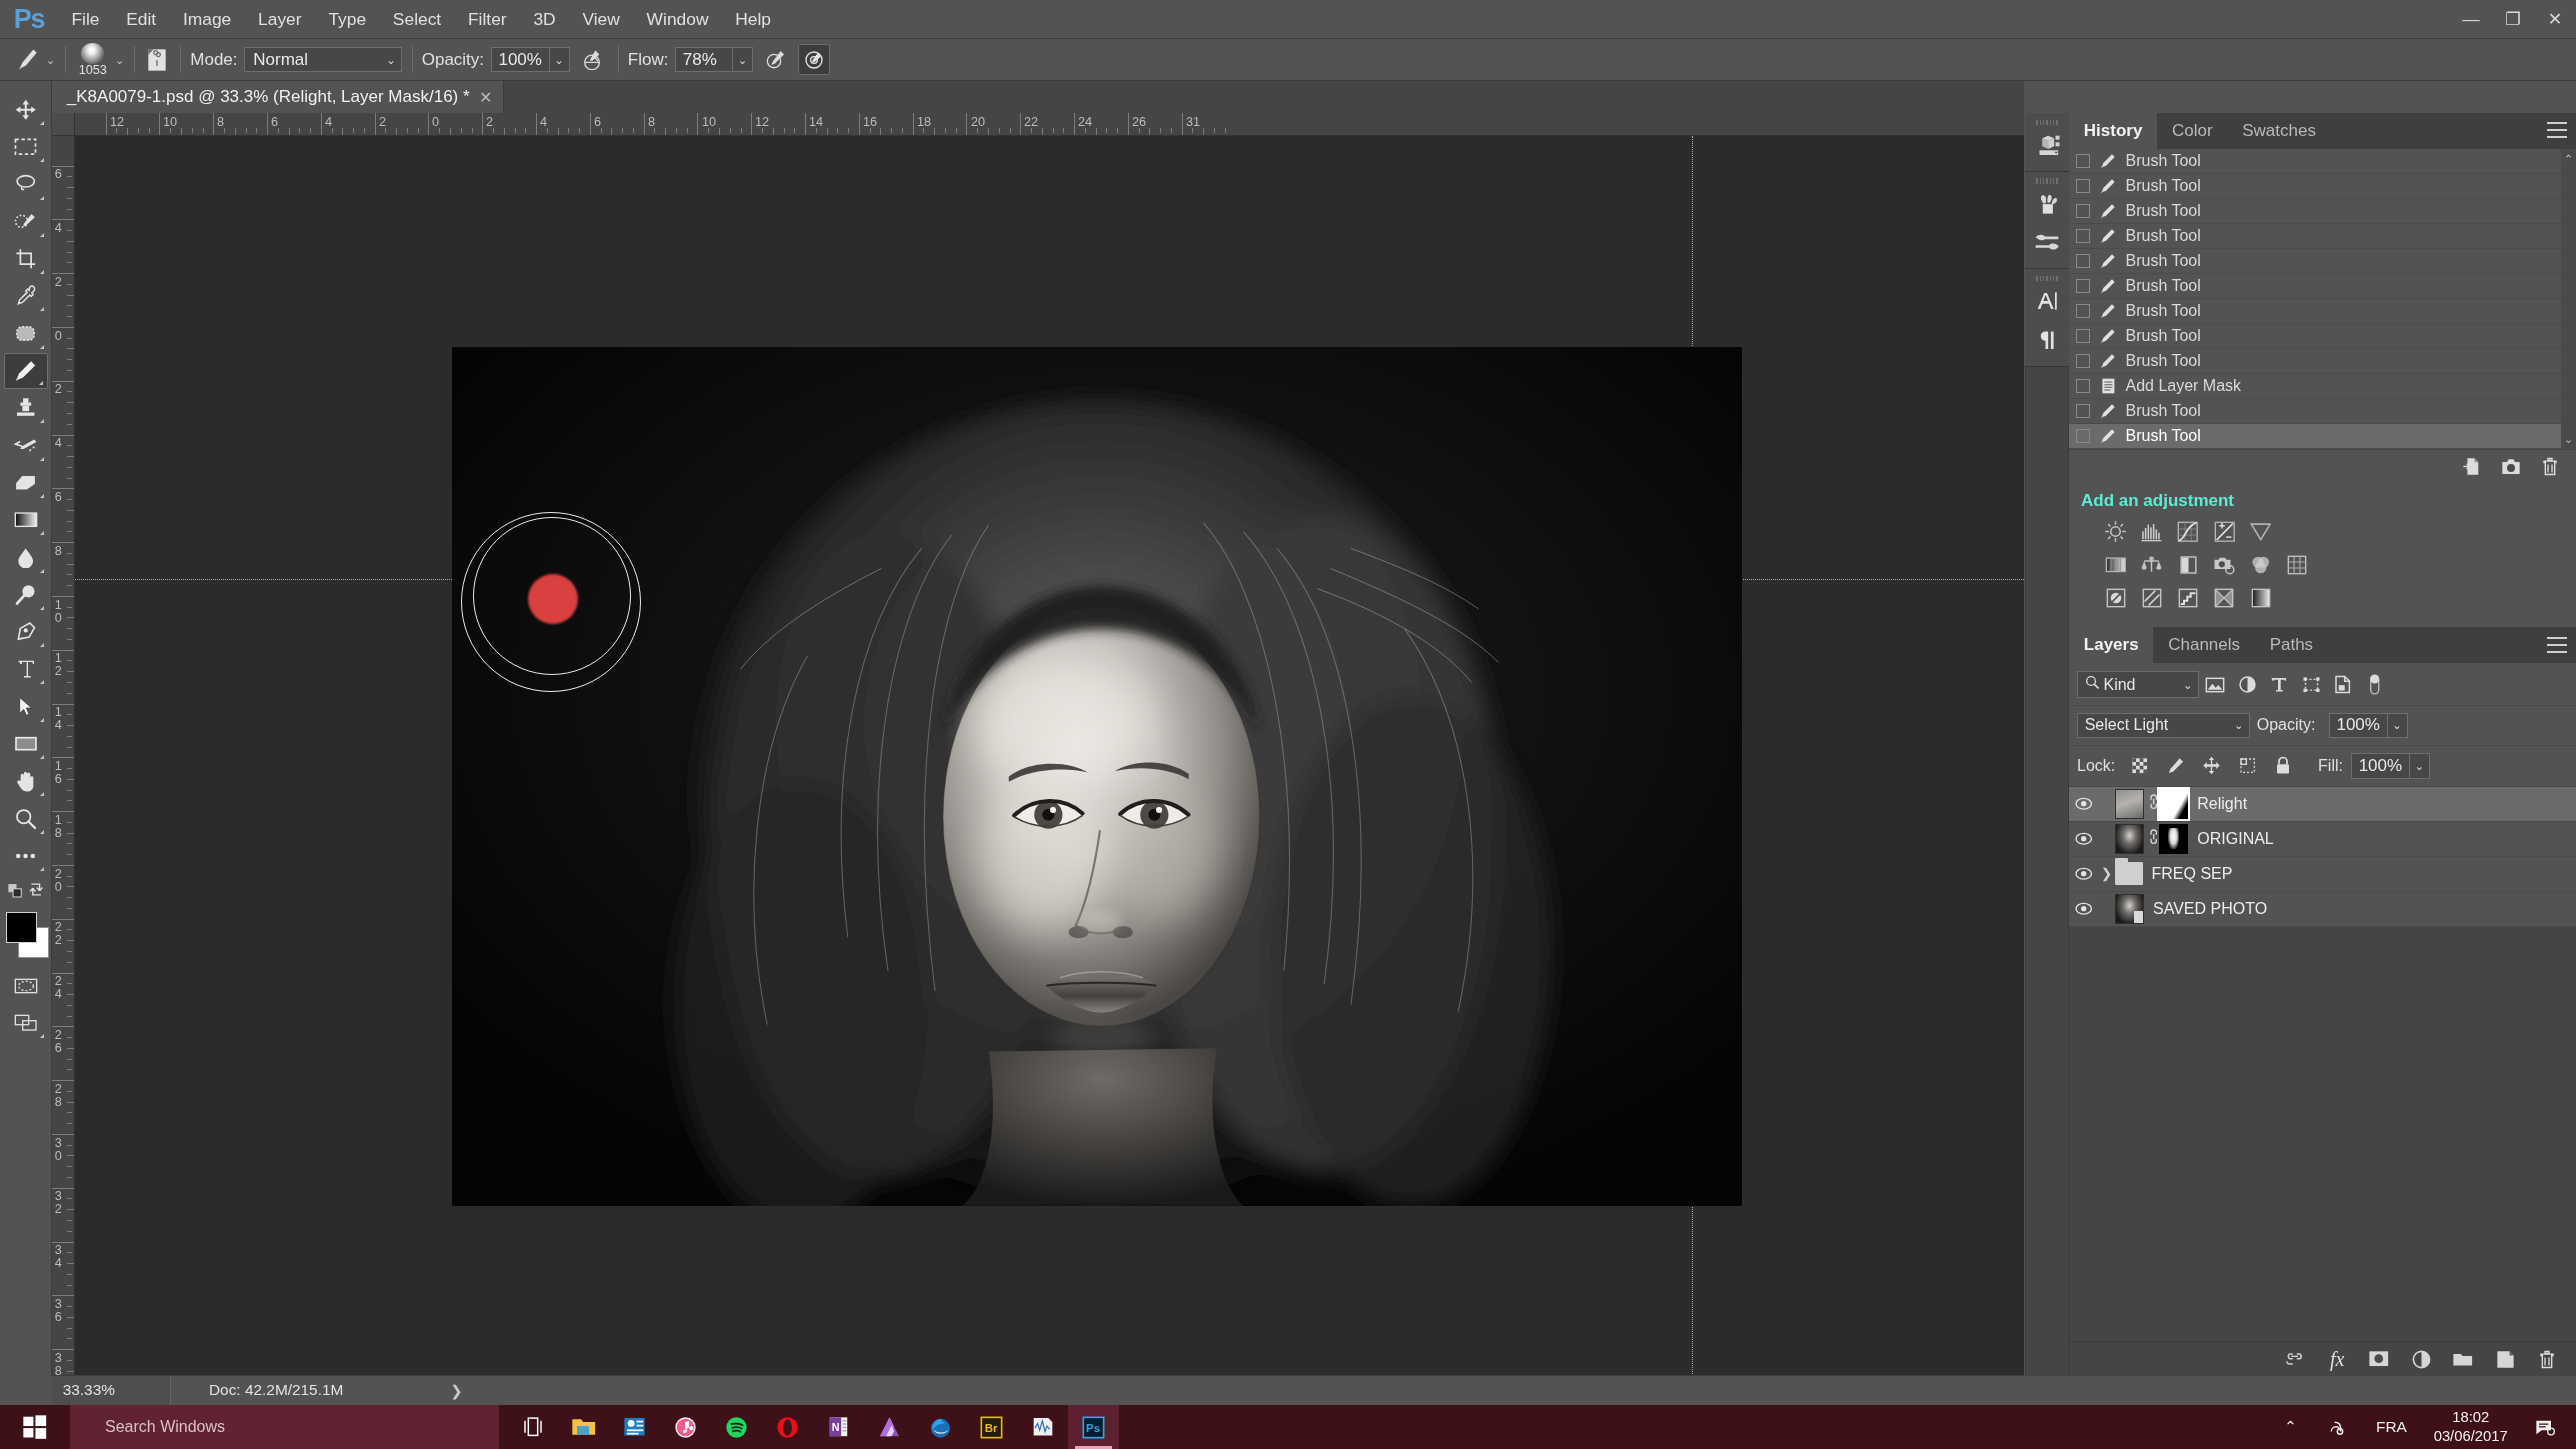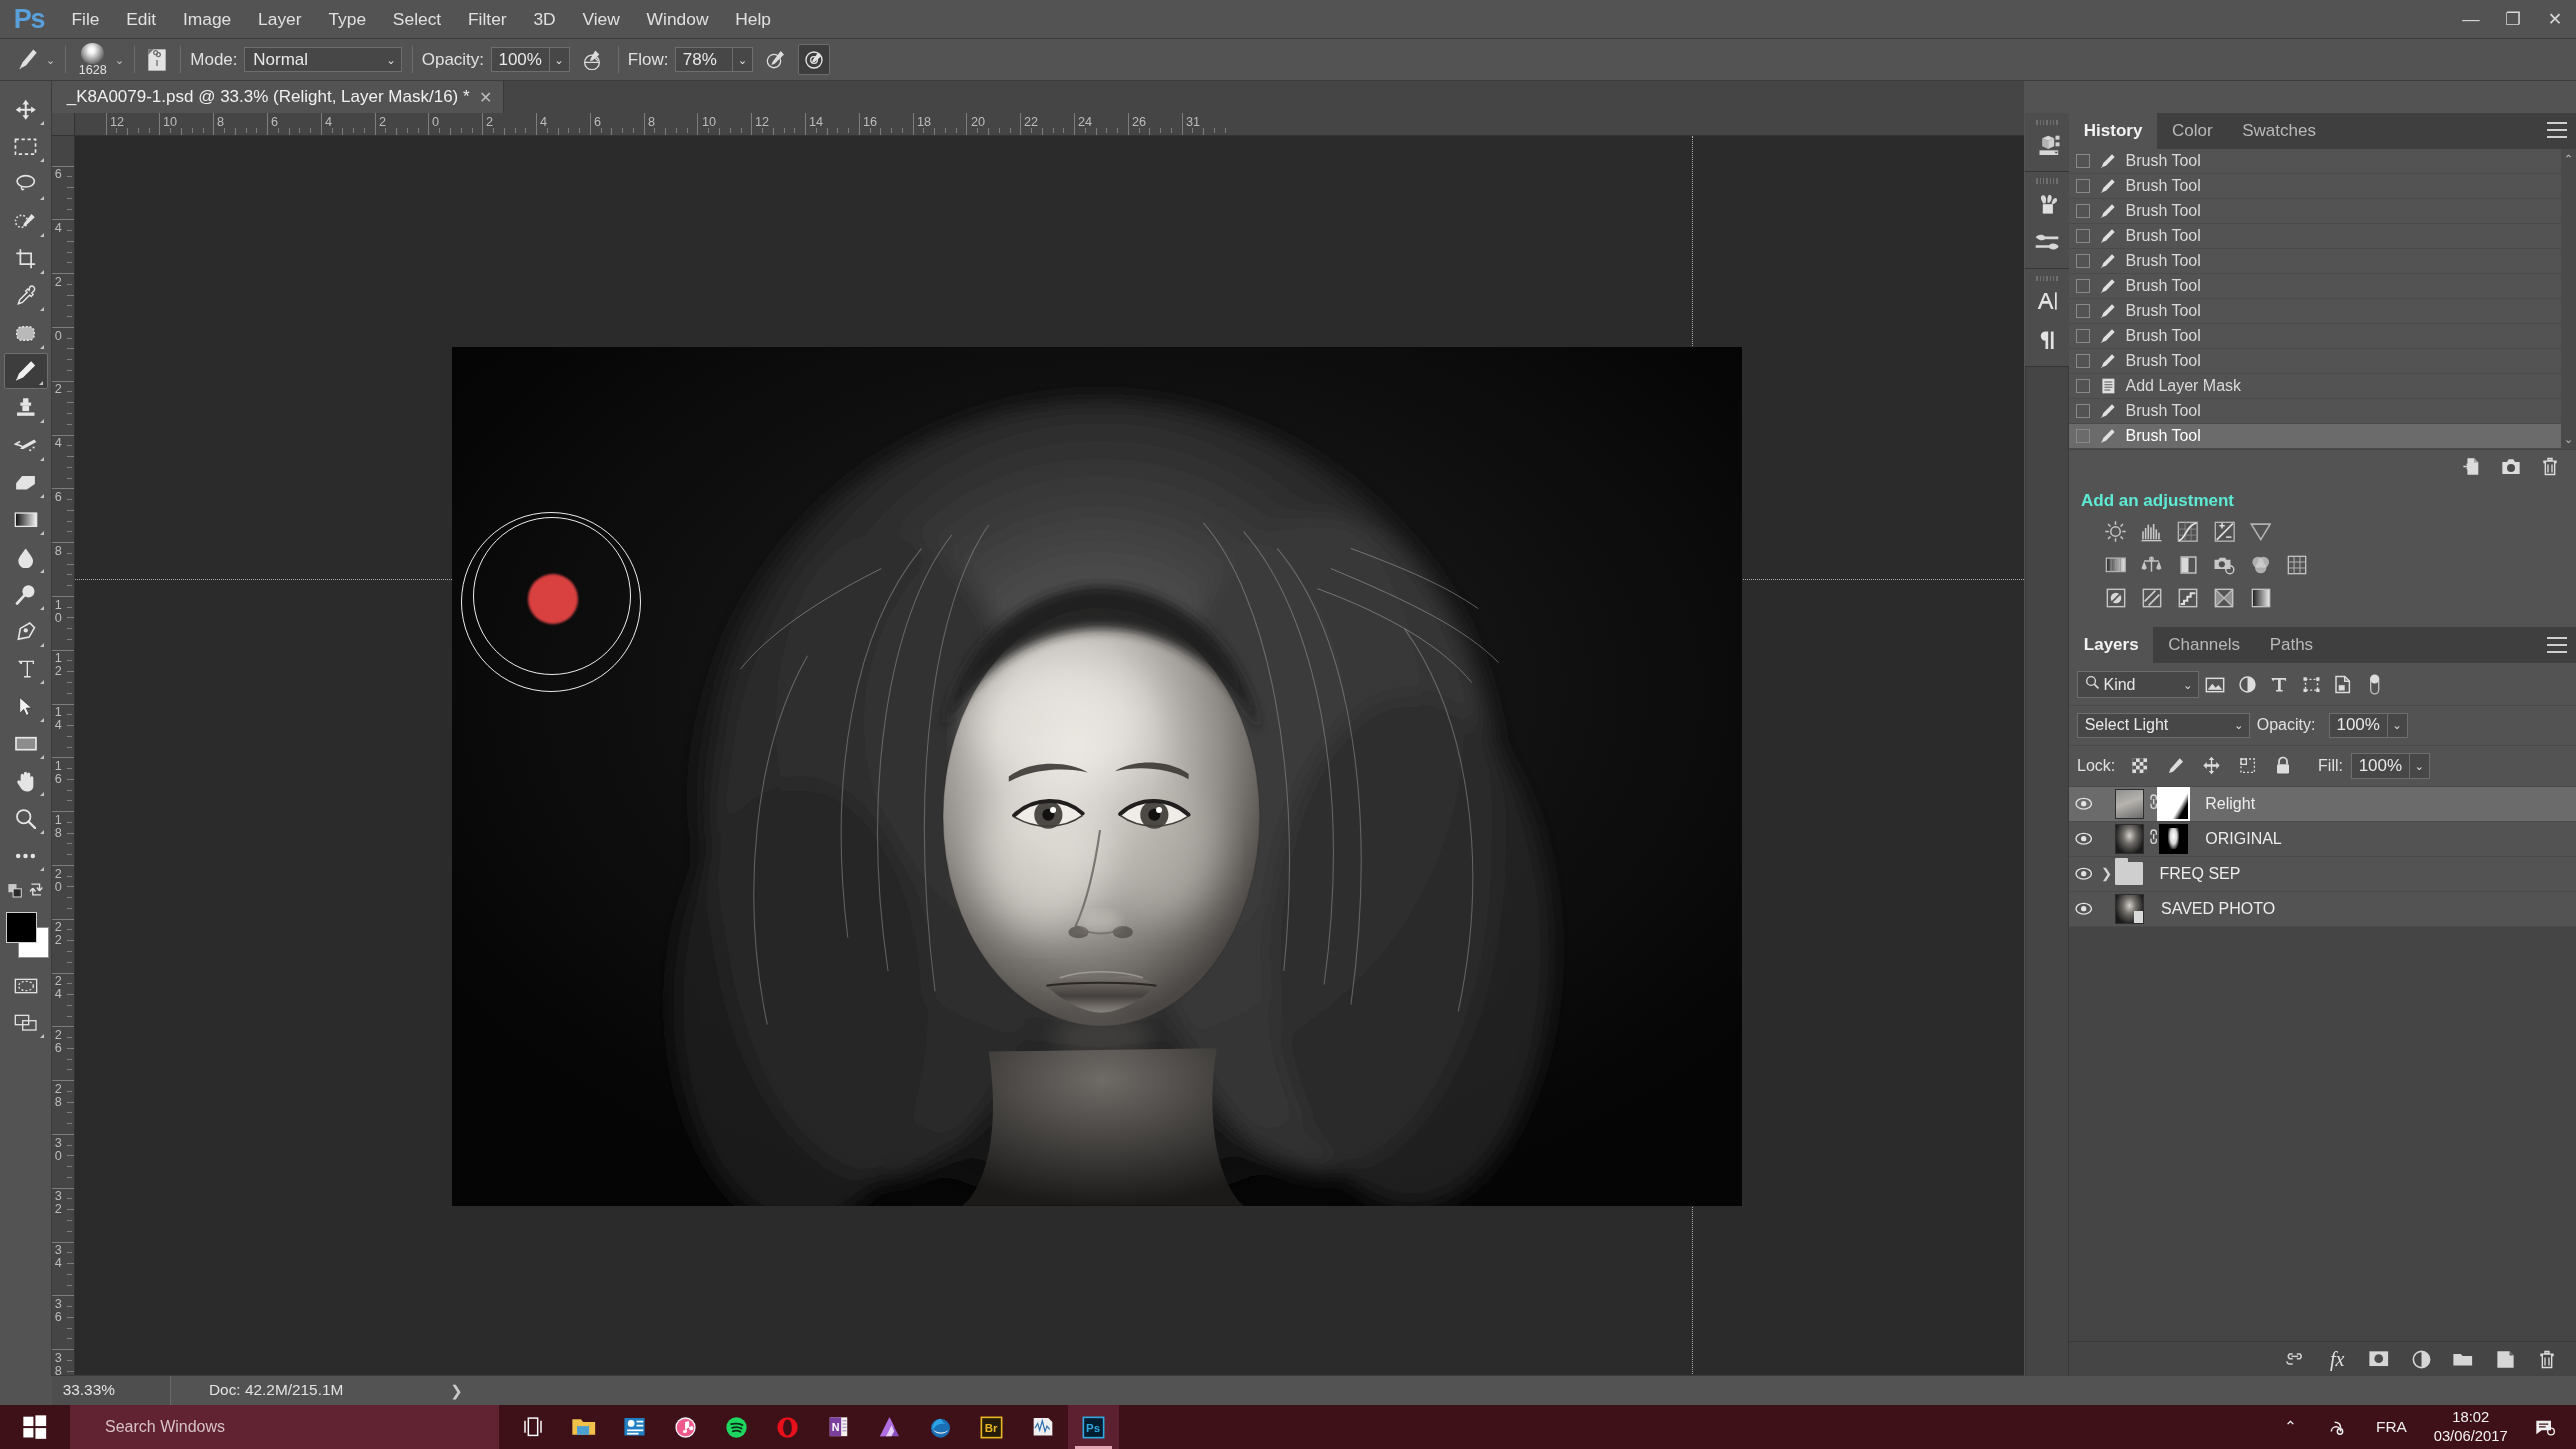--- a/index.html
+++ b/index.html
@@ -281,21 +281,21 @@
   .lr-arrow { width: 16px; font-size: 13.4px; color: #d2d2d2; flex: 0 0 auto; text-align: center; }
   .lr-thumb {
     width: 29.5px; height: 29.5px; border: 0.7px solid #2e2e2e; flex: 0 0 auto; overflow: hidden;
     position: relative; background: #222;
   }
   .lr-link { width: 14.8px; text-align: center; flex: 0 0 auto; }
   .lr-mask {
     width: 29.5px; height: 29.5px; flex: 0 0 auto; position: relative; background: #000;
   }
   .lr-mask.active { outline: 2px solid #ffffff; outline-offset: 0.7px; }
-  .lr-name { font-size: 16px; color: #ededed; padding-left: 17px; white-space: nowrap; }
+  .lr-name { font-size: 16px; color: #ededed; padding-left: 9px; white-space: nowrap; }
   .lr-folder {
     width: 28px; height: 23px; background: #cfcfcf; border-radius: 1.3px; flex: 0 0 auto;
     position: relative;
   }
   .lr-folder::before {
     content: ""; position: absolute; left: 0; top: -4.7px; width: 13.4px; height: 5.4px;
     background: #cfcfcf; border-radius: 1.3px 1.3px 0 0;
   }
   .layers-footer {
     position: absolute; bottom: 0; left: 0; width: 507px; height: 35px;
@@ -365,21 +365,21 @@
     <div class="ob-brushicon">
       <svg width="20" height="23" viewBox="0 0 30 34">
           <path d="M23 2 L28 7 L12 26 L6 29 L4 27 L7 21 Z" fill="#e0e0e0"></path>
           <path d="M6 29 L4 27 L2 32 Z" fill="#e0e0e0"></path>
         </svg>
     </div>
     <div class="ob-tri">⌄</div>
     <div class="ob-sep"></div>
     <div class="brush-preview">
       <div class="brush-blob"></div>
-      <div class="brush-size-num">1628</div>
+      <div class="brush-size-num">1053</div>
     </div>
     <div class="ob-tri">⌄</div>
     <div class="ob-sep"></div>
     <div class="ob-brushicon">
       <svg width="20" height="24" viewBox="0 0 30 36">
           <rect x="2" y="2" width="26" height="32" fill="#e2e2e2"></rect>
           <path d="M2 2 L10 2 L2 10 Z" fill="#6e6e6e"></path>
           <path d="M13 10 a3 3 0 1 1 0.1 0 M17 13 a3 3 0 1 1 0.1 0 M15 18 l0 9" stroke="#6e6e6e" stroke-width="2" fill="none"></path>
         </svg>
     </div>

